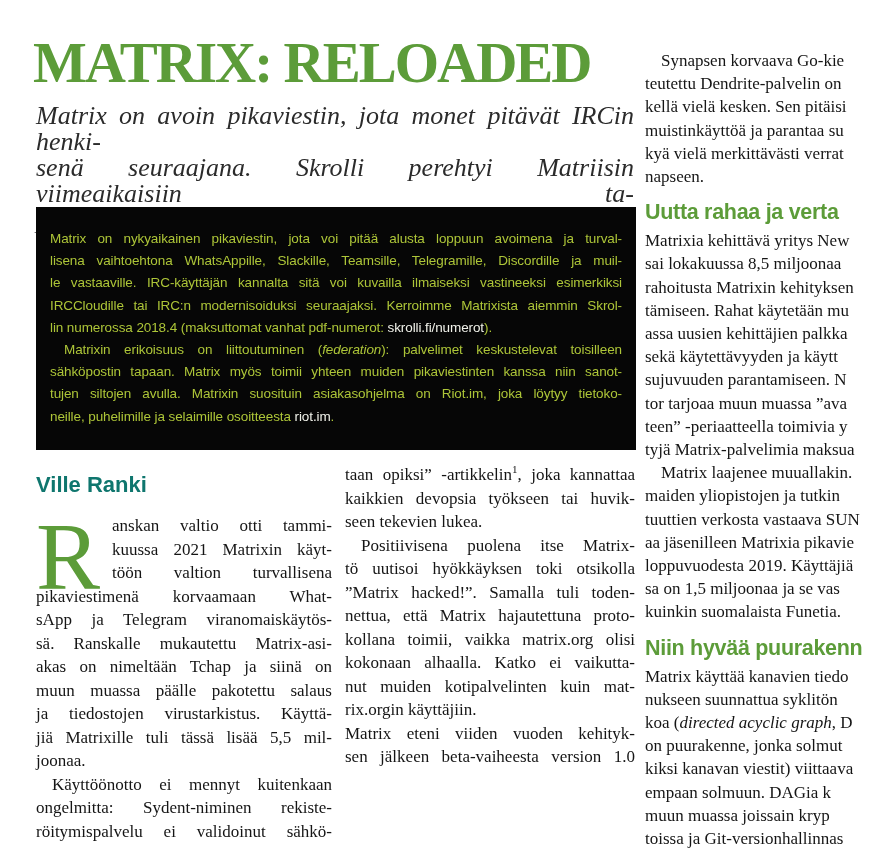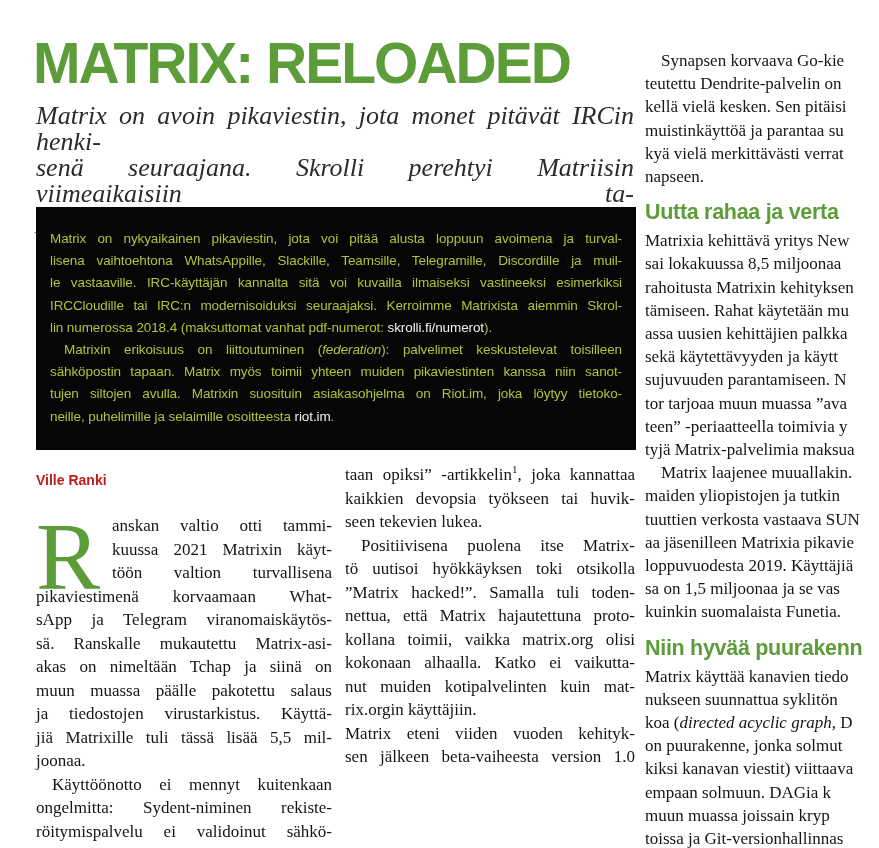--- a/index.html
+++ b/index.html
@@ -5,21 +5,21 @@
   html,body{margin:0;padding:0;}
   body{
     width:879px;height:848px;overflow:hidden;position:relative;
     background:#ffffff;
     font-family:"Liberation Serif",serif;
   }
   .page{position:absolute;inset:0;}
 
   #title{
     position:absolute;left:33px;top:30px;margin:0;
-    font-family:Liberation Sans, sans-serif;font-weight:bold;
+    font-family:Liberation Serif, serif;font-weight:bold;
     font-size:57px;letter-spacing:-2px;color:var(--green,#5c9c39);
     white-space:nowrap;
     text-align:center;
   }
 
   #subtitle{
     position:absolute;left:36px;top:103px;width:598px;
     font-family:Liberation Serif, serif;font-style:italic;
     font-size:26px;line-height:26px;color:#2b2b2b;
   }
@@ -38,21 +38,21 @@
     text-align:justify;text-align-last:justify;
   }
   .box-ln.nj{text-align-last:auto;}
   .box-ln.in{text-indent:14px;}
   .link{color:var(--box-link,#f1f2ea);}
   .i{font-style:italic;}
 
   #author{
     position:absolute;left:36px;top:472px;
     font-family:"Liberation Sans",sans-serif;font-weight:bold;
-    font-size:14px;color:#b91c1c;
+    font-size:22px;color:#0f766e;
   }
 
   #dropcap{
     position:absolute;left:36px;top:509px;
     font-family:"Liberation Serif",serif;
     font-size:96px;line-height:1;color:var(--green,#5c9c39);
   }
 
   .col{
     position:absolute;color:var(--body,#151515);

